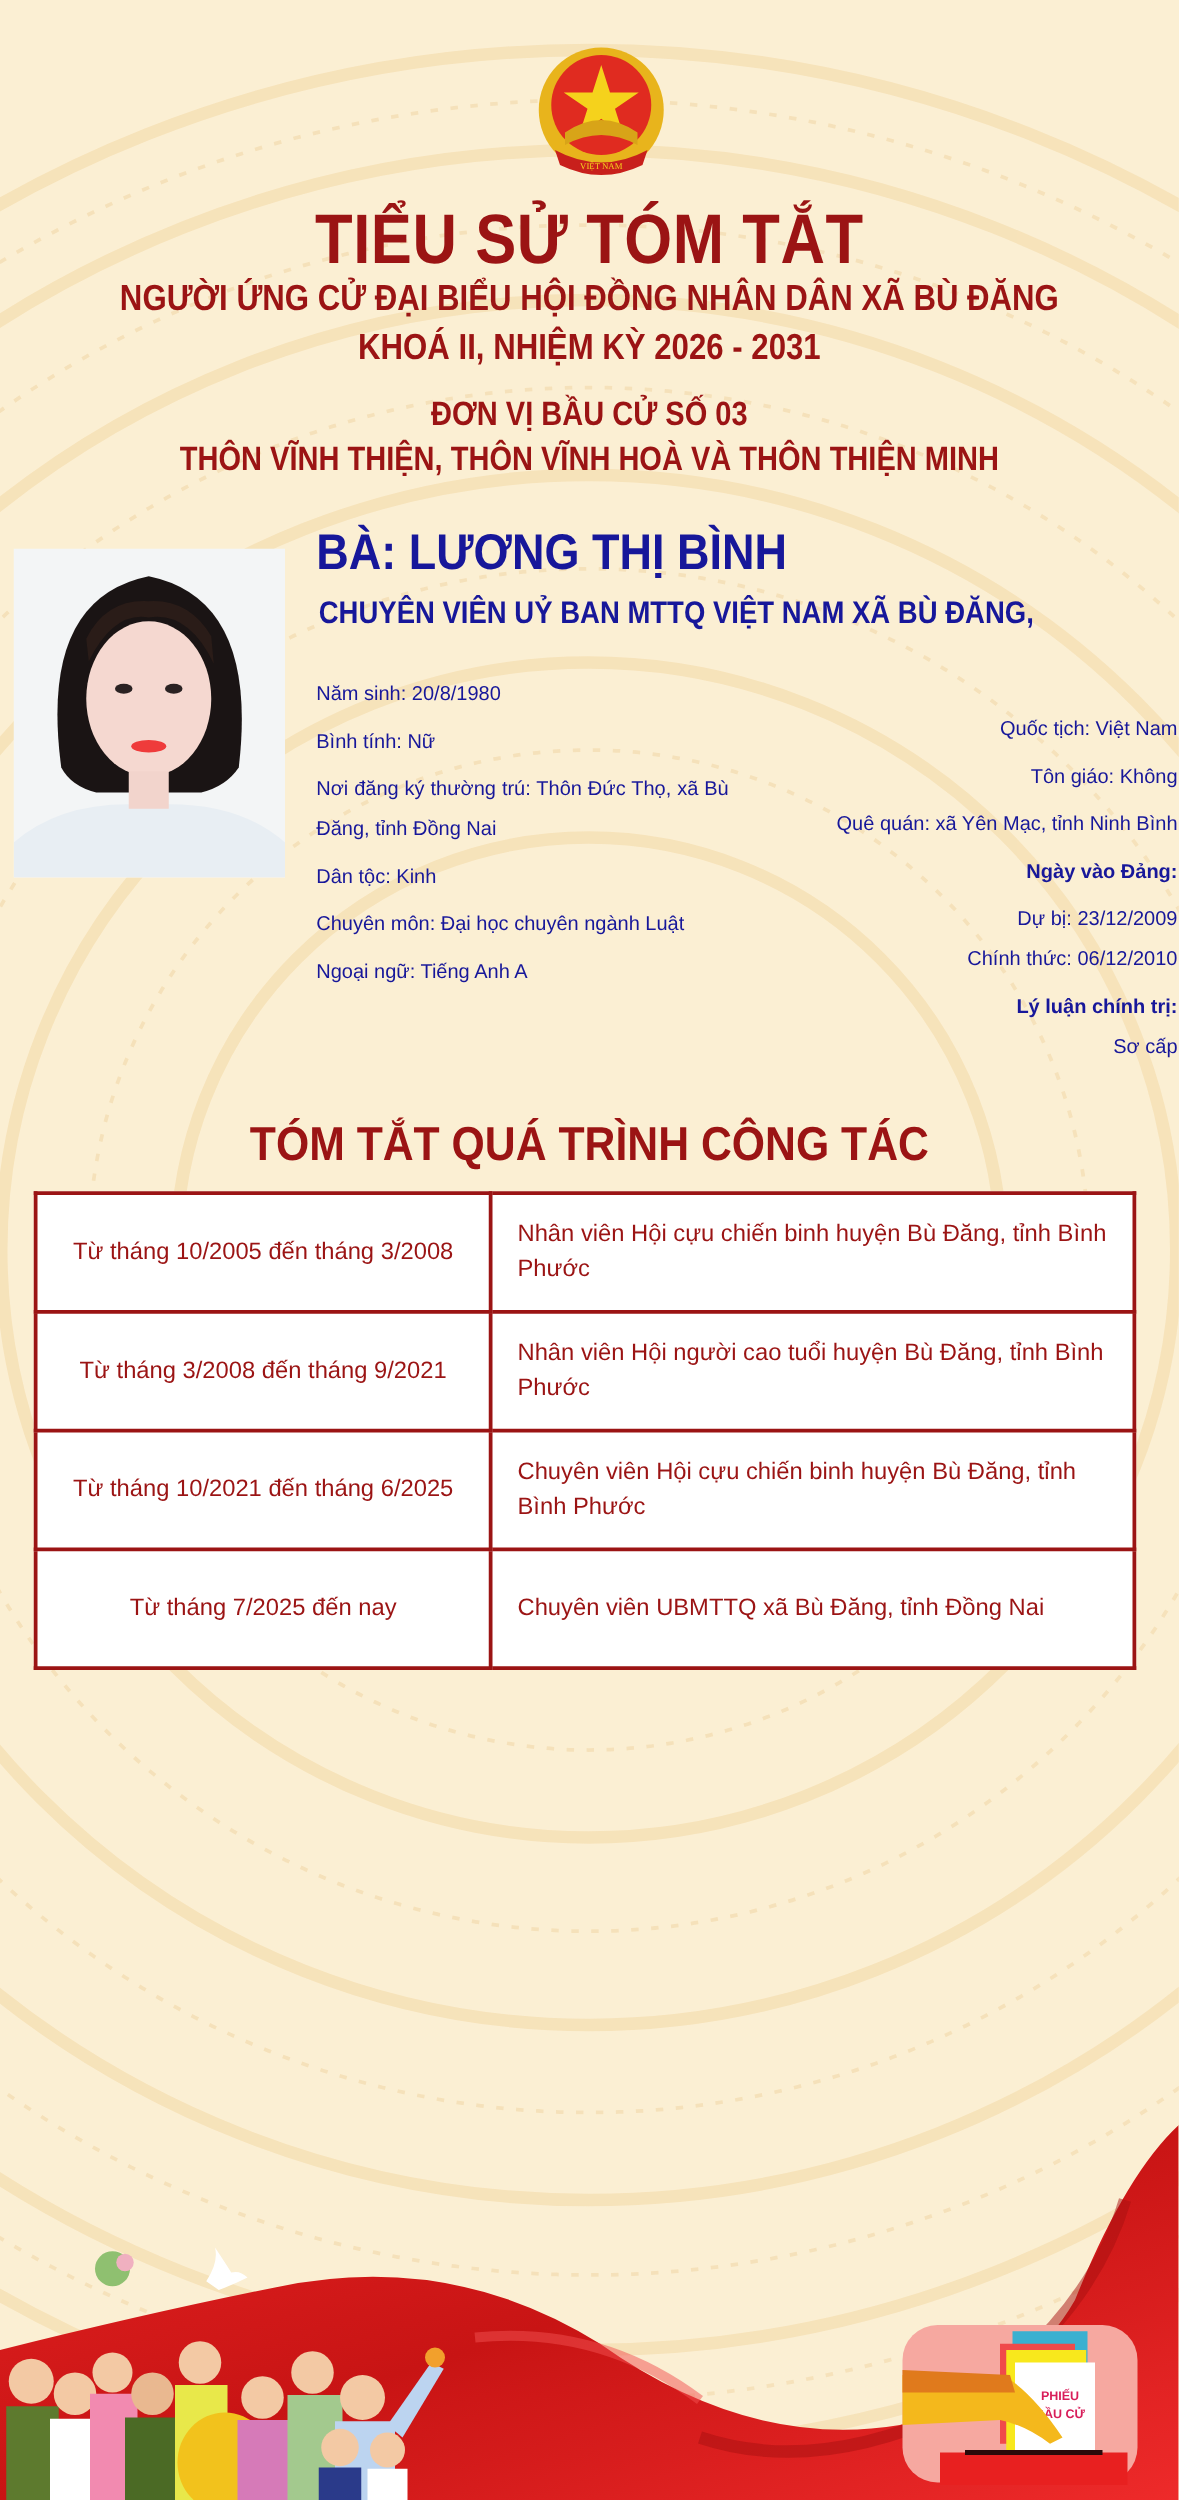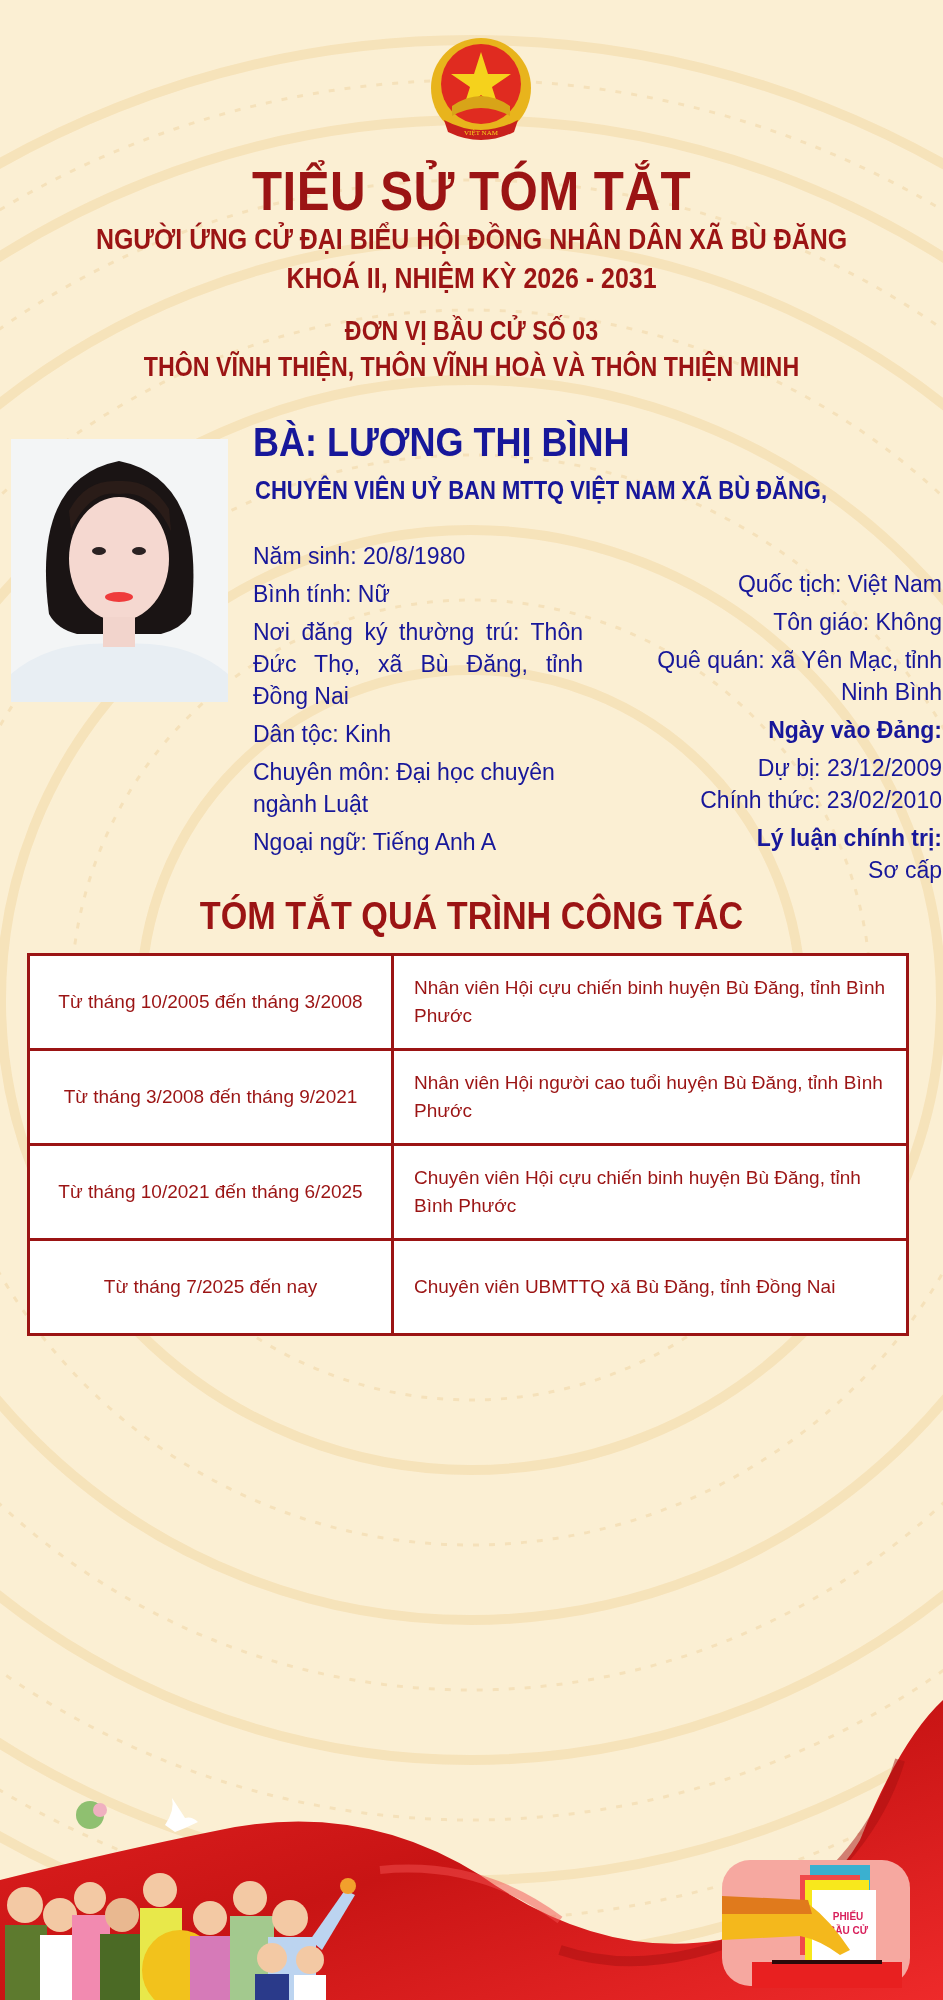--- a/index.html
+++ b/index.html
@@ -39,21 +39,21 @@
   .name {
     position: absolute; left: 253px; top: 420px; color: #17179a;
     font-weight: bold; font-size: 40px; transform-origin: left top; transform: scaleX(0.9);
     white-space: nowrap;
   }
   .position {
     position: absolute; left: 255px; top: 476px; color: #17179a;
     font-weight: bold; font-size: 25px; transform-origin: left top; transform: scaleX(0.88);
     white-space: nowrap;
   }
-  .info-col { position: absolute; color: #17179a; font-size: 23px; line-height: 32px; }
+  .info-col { position: absolute; color: #17179a; font-size: 16px; line-height: 32px; }
   .col-left { left: 253px; top: 540px; width: 330px; }
   .col-right { left: 642px; top: 568px; width: 300px; text-align: right; }
   .info-line { margin-bottom: 6px; }
   .info-line.justify { text-align: justify; text-align-last: left; }
   .info-line.bold { font-weight: bold; }
   .info-line.tight { margin-bottom: 0; }
 
   .section-title {
     position: absolute; left: 0; width: 943px; top: 895px; text-align: center;
     color: #9b1414; font-weight: bold; font-size: 38px; transform: scaleX(0.9);
@@ -137,21 +137,21 @@
   <div class="info-line">Chuyên môn: Đại học chuyên ngành Luật</div>
   <div class="info-line">Ngoại ngữ: Tiếng Anh A</div>
 </div>
 
 <div class="info-col col-right">
   <div class="info-line">Quốc tịch: Việt Nam</div>
   <div class="info-line">Tôn giáo: Không</div>
   <div class="info-line">Quê quán: xã Yên Mạc, tỉnh Ninh Bình</div>
   <div class="info-line bold">Ngày vào Đảng:</div>
   <div class="info-line tight">Dự bị: 23/12/2009</div>
-  <div class="info-line">Chính thức: 23/02/2010</div>
+  <div class="info-line">Chính thức: 06/12/2010</div>
   <div class="info-line bold tight">Lý luận chính trị:</div>
   <div class="info-line">Sơ cấp</div>
 </div>
 
 <div class="section-title">TÓM TẮT QUÁ TRÌNH CÔNG TÁC</div>
 
 <table class="work-table">
   <tbody>
       <tr>
     <td class="period">Từ tháng 10/2005 đến tháng 3/2008</td>

